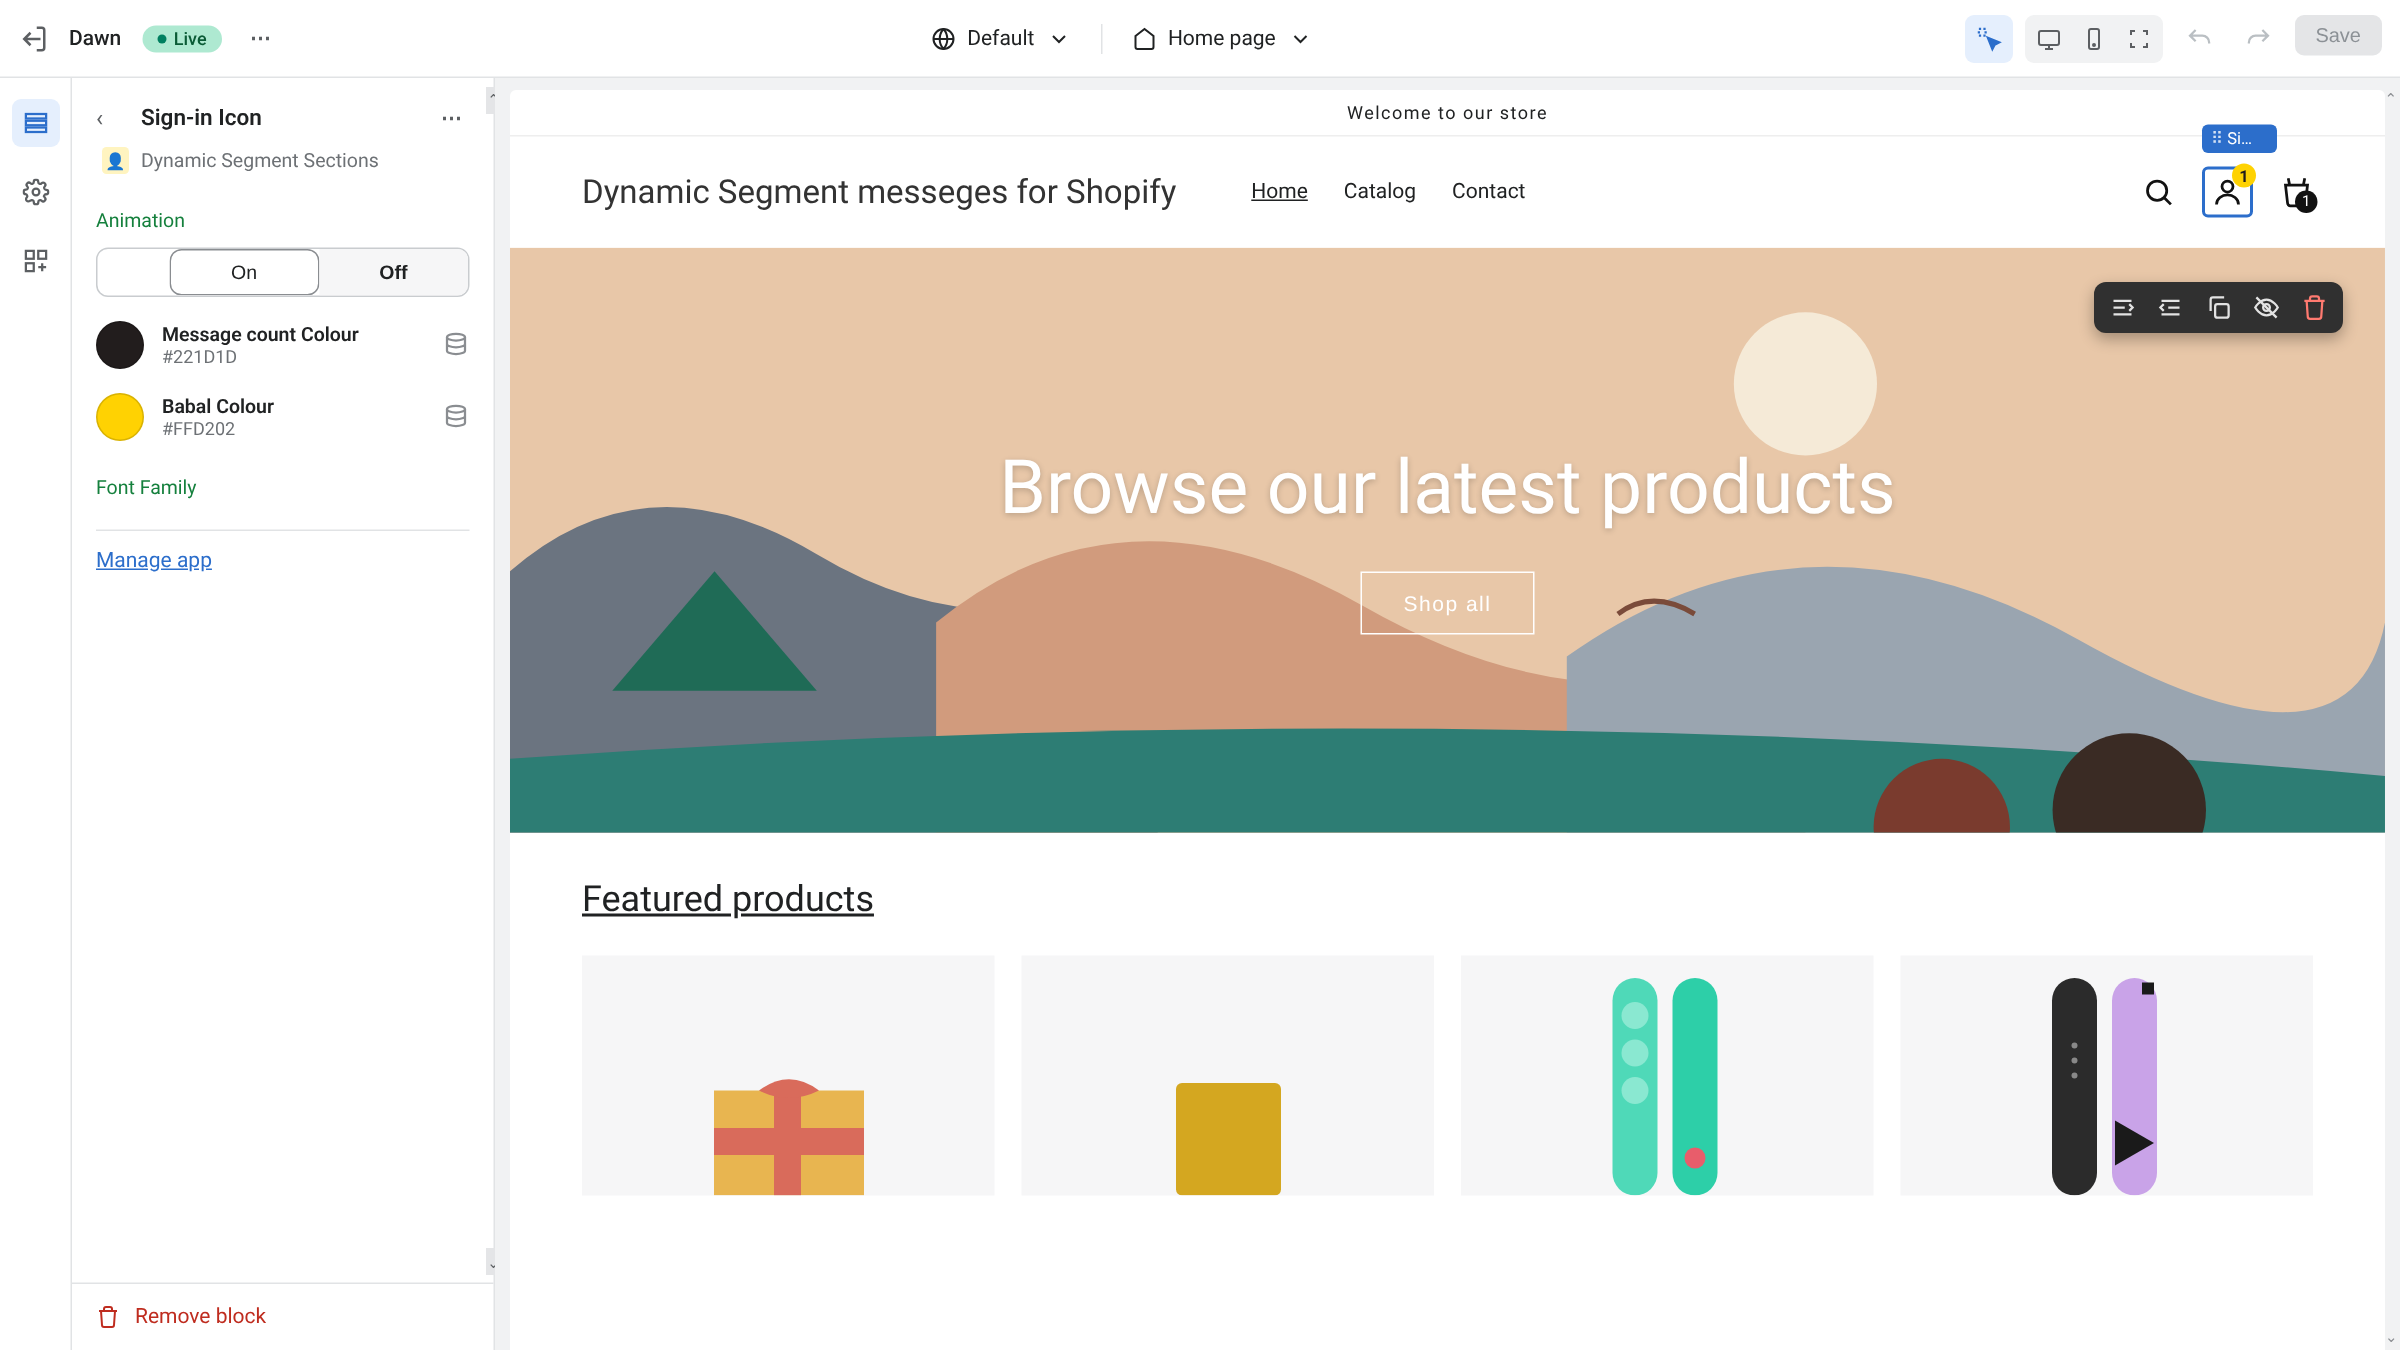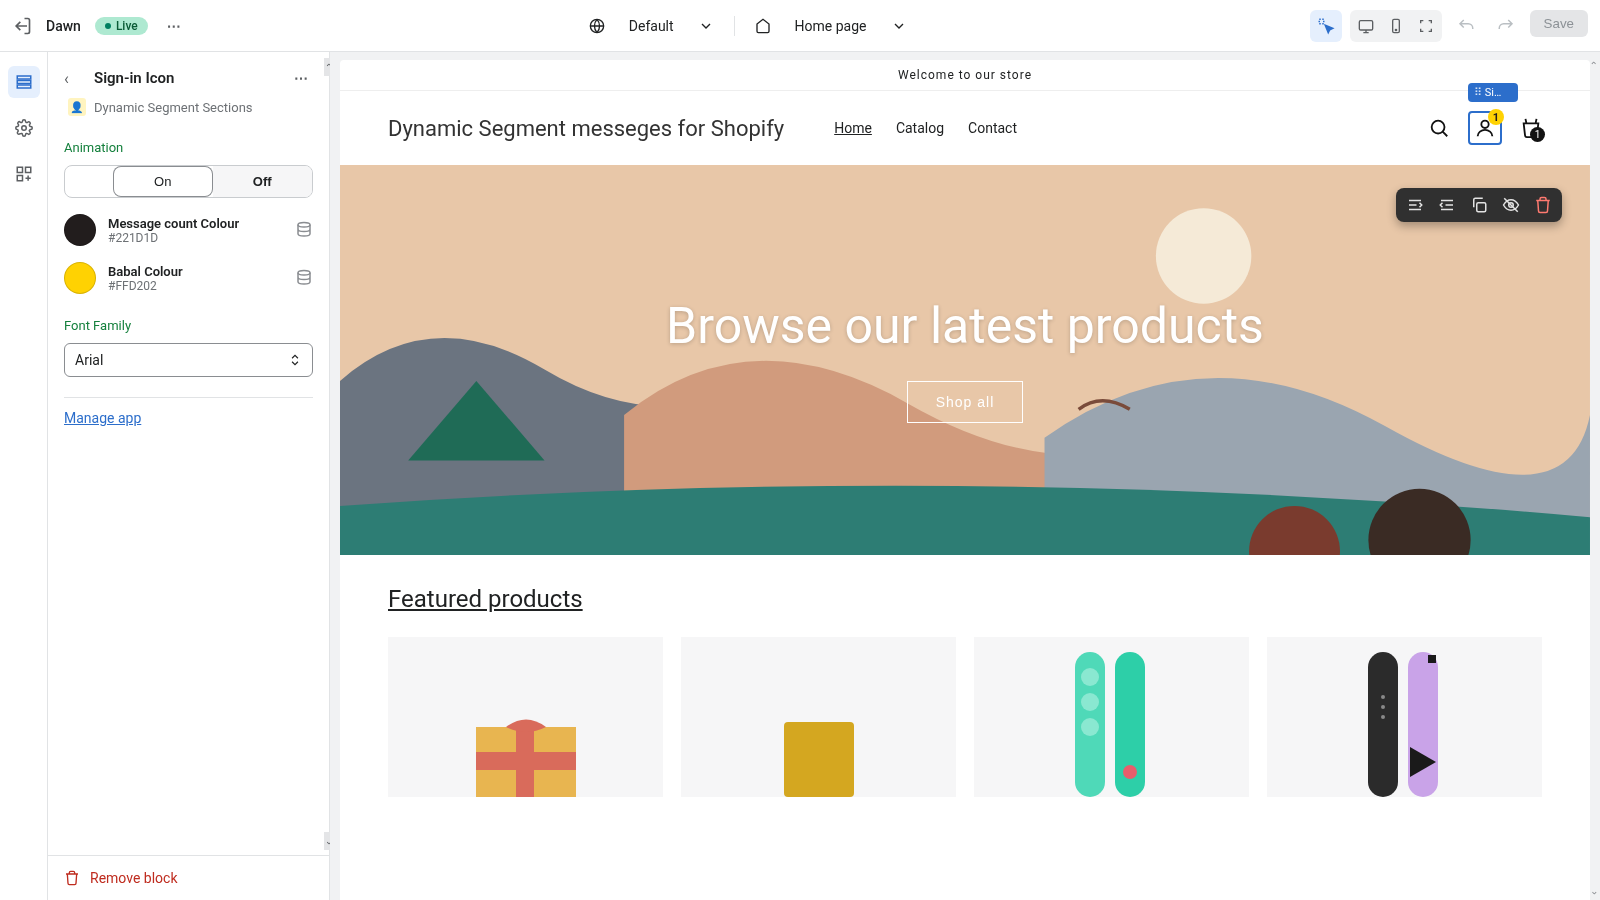--- a/index.html
+++ b/index.html
@@ -7,21 +7,21 @@
 
 
 .topbar { height: 52px; background: #fff; border-bottom: 1px solid #e1e3e5; display: flex; align-items: center; padding: 0 12px; gap: 12px; }
 .topbar-left { display: flex; align-items: center; gap: 14px; }
 .exit-icon { width: 20px; height: 20px; color: #5c5f62; cursor: pointer; }
 .theme-name { font-weight: 500; }
 .live-badge { background: #aee9d1; color: #0a5b36; border-radius: 10px; padding: 2px 10px; font-size: 12px; font-weight: 500; display: inline-flex; align-items: center; gap: 5px; }
 .live-badge::before { content:""; width:6px; height:6px; background:#008060; border-radius:50%; }
 .more-dots { width:24px; height:24px; display:flex; align-items:center; justify-content:center; color:#5c5f62; cursor:pointer; font-weight:bold; }
 .topbar-center { flex:1; display:flex; align-items:center; justify-content:center; gap: 20px; }
-.center-group { display:flex; align-items:center; gap:24px; color:#202223; cursor:pointer; }
+.center-group { display:flex; align-items:center; gap:8px; color:#202223; cursor:pointer; }
 .center-group svg { width:16px; height:16px; }
 .divider-v { width:1px; height:20px; background:#e1e3e5; }
 .topbar-right { display:flex; align-items:flex-start; gap:8px; }
 .icon-btn { width:32px; height:32px; border-radius:6px; display:flex; align-items:center; justify-content:center; color:#5c5f62; cursor:pointer; }
 .icon-btn.active { background:#e5effd; color:#2c6ecb; }
 .device-group { display:flex; gap:2px; background:#f1f2f3; border-radius:6px; padding:2px; }
 .device-group .icon-btn { width:28px; height:28px; }
 .save-btn { background:#e4e5e7; color:#8c9196; border:none; border-radius:6px; padding:6px 14px; font-weight:500; cursor:not-allowed; }
 
 
@@ -246,28 +246,20 @@
         </div>
         <span class="db-icon">
             <svg width="18" height="18" viewBox="0 0 24 24" fill="none" stroke="currentColor" stroke-width="2">
               <ellipse cx="12" cy="5" rx="8" ry="3"></ellipse>
               <path d="M4 5v6c0 1.66 3.58 3 8 3s8-1.34 8-3V5M4 11v6c0 1.66 3.58 3 8 3s8-1.34 8-3v-6"></path>
             </svg>
           </span>
       </div>
 
       <div class="section-label">Font Family</div>
-      <div class="select-wrap">
-        <div class="select">
-          <span>Arial</span>
-          <svg width="14" height="14" viewBox="0 0 24 24" fill="none" stroke="currentColor" stroke-width="2">
-              <path d="M7 15l5 5 5-5M7 9l5-5 5 5"></path>
-            </svg>
-        </div>
-      </div>
 
       <hr>
       <a class="manage-link">Manage app</a>
     </div>
     <div style="position:absolute; right:-5px; bottom:50px;">
       <div class="collapse-chev" style="transform:rotate(180deg);">⌃</div>
     </div>
     <div class="sidebar-footer">
       <div class="remove-block">
         <svg width="16" height="16" viewBox="0 0 24 24" fill="none" stroke="currentColor" stroke-width="2">

